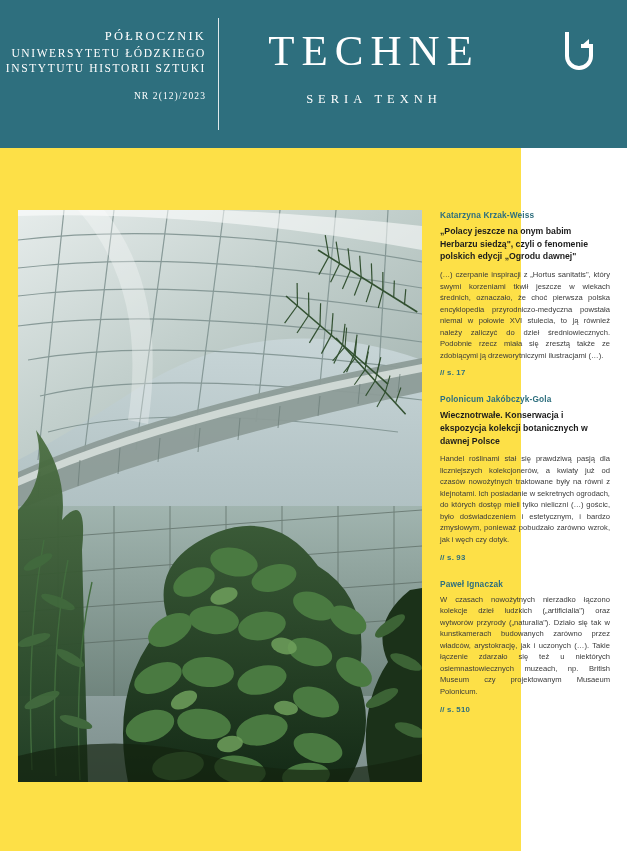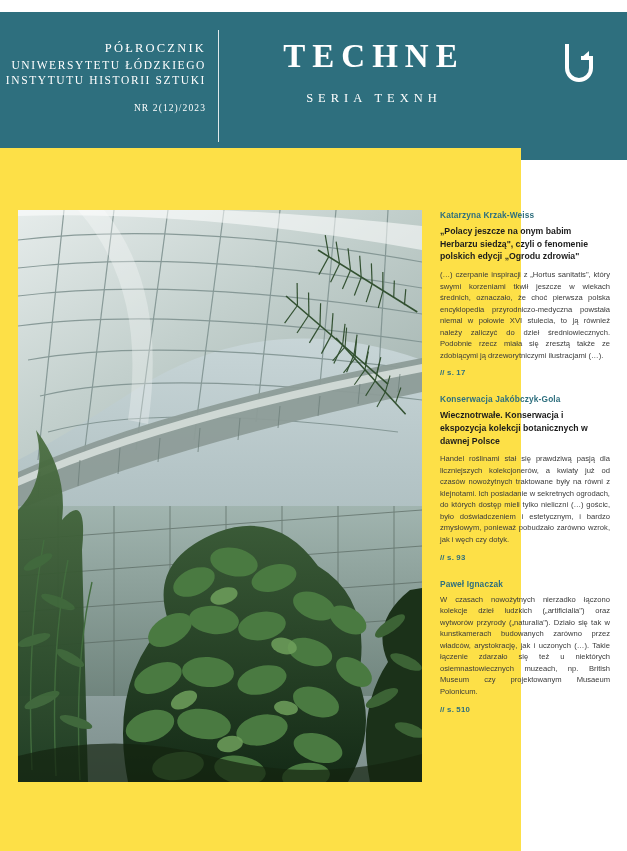--- a/index.html
+++ b/index.html
@@ -12,21 +12,21 @@
   #page {
     position: relative;
     width: 627px; height: 851px;
     background: #ffffff;
     overflow: hidden;
   }
 
   
   #header {
     position: absolute;
-    left: 0; top: 12px;
+    left: 0; top: 0;
     width: 627px; height: 148px;
     background: #2e6f7e;
     color: #ffffff;
   }
   #header-inner {
     position: relative;
     width: 100%; height: 100%;
   }
   #header-left {
     position: absolute;
@@ -63,24 +63,24 @@
   }
   #header-center {
     position: absolute;
     left: 219px; top: 24px;
     width: 310px;
     text-align: center;
     font-family: "Liberation Serif", serif;
   }
   #title-1 {
     display: block;
-    font-size: 33px;
+    font-size: 43px;
     letter-spacing: 7px;
     line-height: 1.25;
-    font-weight: bold;
+    font-weight: normal;
   }
   #title-2 {
     display: block;
     font-size: 33px;
     letter-spacing: 7px;
     line-height: 1.25;
     margin-top: 4px;
     font-weight: normal;
   }
   #subtitle {
@@ -388,27 +388,27 @@
         </g>
 
         <path d="M0 546 Q100 520 200 548 Q300 574 404 544 L404 572 L0 572 Z" fill="#14230f" opacity="0.7"></path>
       </svg>
     </div>
 
     <div id="contents">
 
       <div class="entry">
         <div class="entry-author">Katarzyna Krzak-Weiss</div>
-        <div class="entry-title">„Polacy jeszcze na onym babim Herbarzu siedzą", czyli o fenomenie polskich edycji „Ogrodu zdrowia"</div>
+        <div class="entry-title">„Polacy jeszcze na onym babim Herbarzu siedzą", czyli o fenomenie polskich edycji „Ogrodu dawnej"</div>
         <div class="entry-abstract">(…) czerpanie inspiracji z „Hortus sanitatis", który swymi korzeniami tkwił jeszcze w wiekach średnich, oznaczało, że choć pierwsza polska encyklopedia przyrodniczo-medyczna powstała niemal w połowie XVI stulecia, to ją również należy zaliczyć do dzieł średniowiecznych. Podobnie rzecz miała się zresztą także ze zdobiącymi ją drzeworytniczymi ilustracjami (…).</div>
         <div class="entry-page">// s. 17</div>
       </div>
 
       <div class="entry">
-        <div class="entry-author">Konserwacja Jakóbczyk-Gola</div>
+        <div class="entry-author">Polonicum Jakóbczyk-Gola</div>
         <div class="entry-title">Wiecznotrwałe. Konserwacja i ekspozycja kolekcji botanicznych w dawnej Polsce</div>
         <div class="entry-abstract">Handel roślinami stał się prawdziwą pasją dla liczniejszych kolekcjonerów, a kwiaty już od czasów nowożytnych traktowane były na równi z klejnotami. Ich posiadanie w sekretnych ogrodach, do których dostęp mieli tylko nieliczni (…) gościc, było doświadczeniem i estetycznym, i bardzo zmysłowym, ponieważ pobudzało zarówno wzrok, jak i węch czy dotyk.</div>
         <div class="entry-page">// s. 93</div>
       </div>
 
       <div class="entry">
         <div class="entry-author">Paweł Ignaczak</div>
         <div class="entry-abstract">W czasach nowożytnych nierzadko łączono kolekcje dzieł ludzkich („artificialia") oraz wytworów przyrody („naturalia"). Działo się tak w kunstkamerach budowanych zarówno przez władców, arystokrację, jak i uczonych (…). Takie łączenie zdarzało się też u niektórych osiemnastowiecznych muzeach, np. British Museum czy projektowanym Musaeum Polonicum.</div>
         <div class="entry-page">// s. 510</div>
       </div>

